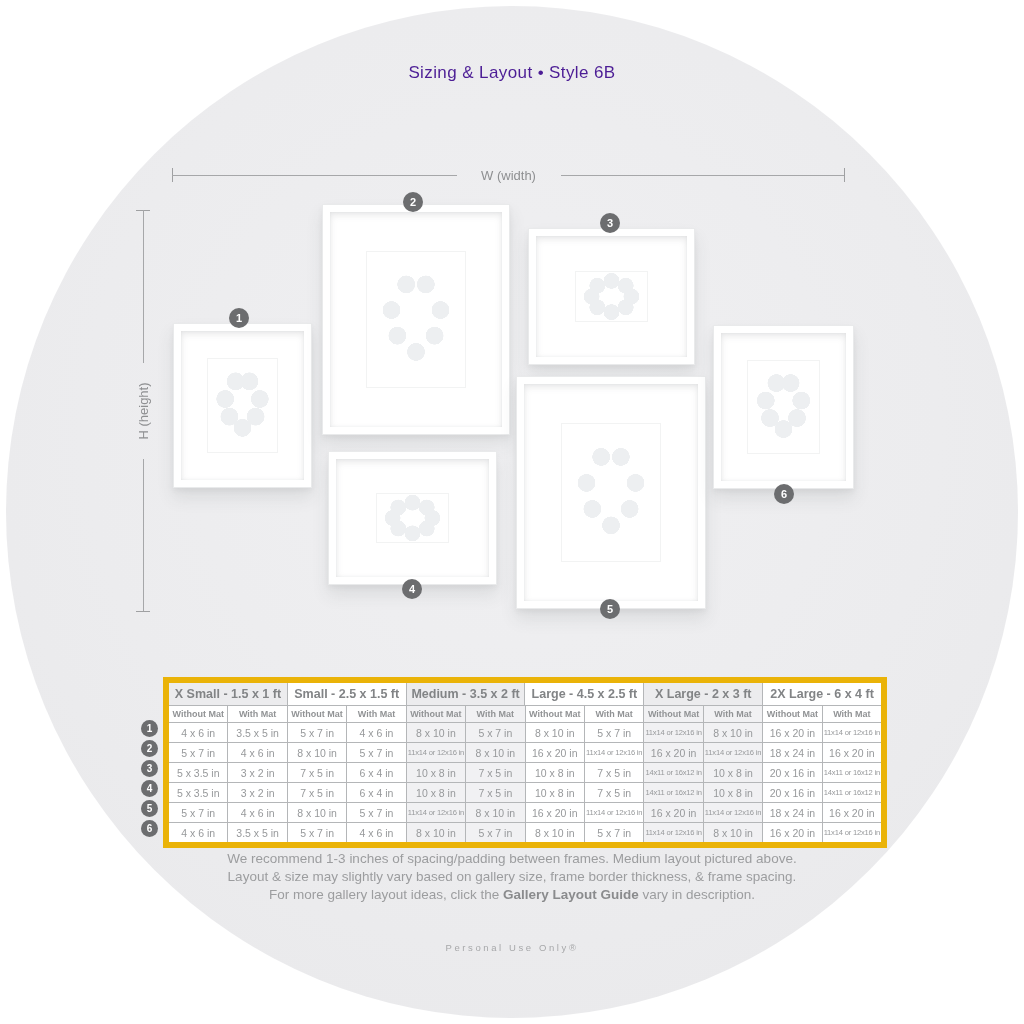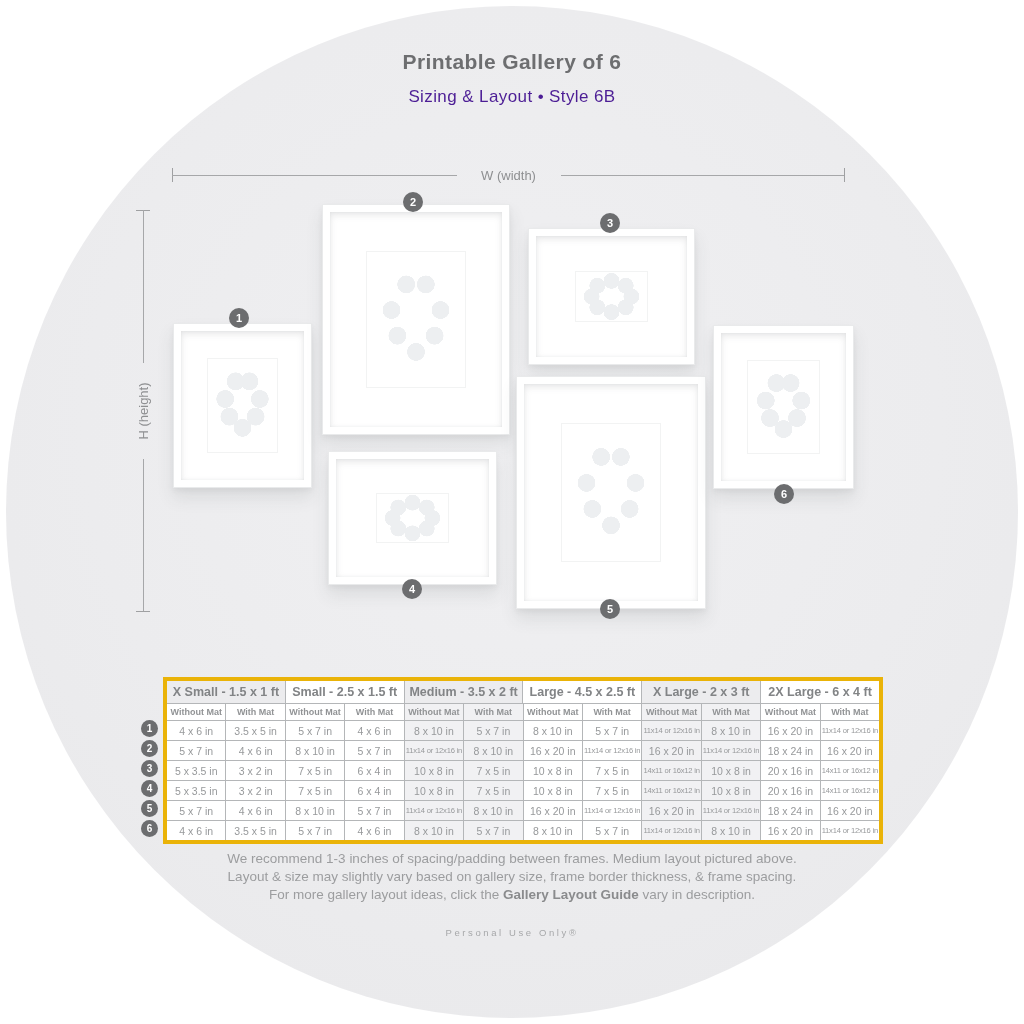--- a/index.html
+++ b/index.html
@@ -51,21 +51,21 @@
       radial-gradient(circle 8px at 30% 72%, #edeff1 97%, transparent 100%),
       radial-gradient(circle 8px at 22% 50%, #edeff1 97%, transparent 100%),
       radial-gradient(circle 8px at 30% 28%, #edeff1 97%, transparent 100%);}
   .badge{position:absolute;width:20px;height:20px;border-radius:50%;background:#6c6d6f;color:#fff;
          font-size:11px;font-weight:bold;display:flex;align-items:center;justify-content:center;z-index:5;}
   
   .tablewrap{position:absolute;left:141px;top:677px;display:flex;align-items:flex-start;}
   .badgecol{width:20px;margin-right:2px;padding-top:41px;display:flex;flex-direction:column;}
   .rbadge{width:17px;height:17px;border-radius:50%;background:#6c6d6f;color:#fff;font-size:10px;
           font-weight:bold;display:flex;align-items:center;justify-content:center;margin:1.5px 0;}
-  .tbl{width:712px;border:4px solid #eab308;background:#f0abfc;}
+  .tbl{width:712px;border:6px solid #eab308;background:#f0abfc;}
   .trow{display:flex;}
   .trow + .trow{border-top:1px solid #b4b6b8;}
   .hcell{flex:1 1 0;height:22px;display:flex;align-items:center;justify-content:center;
          font-size:12.5px;font-weight:bold;color:#828486;white-space:nowrap;background:#fff;}
   .hcell + .hcell{border-left:1px solid #b4b6b8;}
   .hcell.shade{background:#ececee;}
   .cell,.scell{flex:1 1 0;display:flex;align-items:center;justify-content:center;background:#fff;
          color:#97999b;white-space:nowrap;overflow:hidden;}
   .cell + .cell,.scell + .scell{border-left:1px solid #b4b6b8;}
   .scell{height:16px;font-size:9px;font-weight:bold;color:#919395;}
@@ -75,30 +75,29 @@
   .trow .cell:nth-child(9),.trow .cell:nth-child(10),.trow .scell:nth-child(9),.trow .scell:nth-child(10)
         {background:#f1f1f3;}
   
   .footnote{position:absolute;left:0;right:0;top:850px;text-align:center;font-size:13.5px;
             line-height:18px;color:#9c9d9f;}
   .footnote b{color:#8a8b8d;}
   .logoblock{position:absolute;left:0;right:0;top:924px;text-align:center;}
   .logo{font-family:"DejaVu Serif","Liberation Serif",serif;font-style:italic;font-weight:bold;
         font-size:37px;color:#acadaf;letter-spacing:1px;}
   .logo sup{font-size:11px;font-style:normal;vertical-align:18px;letter-spacing:0;}
-  .tagline{margin-top:3px;font-size:9.5px;letter-spacing:2.6px;color:#a7a8aa;}
+  .tagline{margin-top:18px;font-size:9.5px;letter-spacing:2.6px;color:#a7a8aa;}
 </style>
 </head>
 <body>
 
 <div class="canvas">
   <div class="circle"></div>
 
   <div class="titleblock">
-    <div class="title">Printable Gallery of 6</div>
     <div class="subtitle">Sizing &amp; Layout • Style 6B</div>
   </div>
 
   <div class="meas-w">
     <div class="seg l"></div>
     <div class="seg r"></div>
     <span class="mlabel">W (width)</span>
   </div>
 
   <div class="meas-h">

